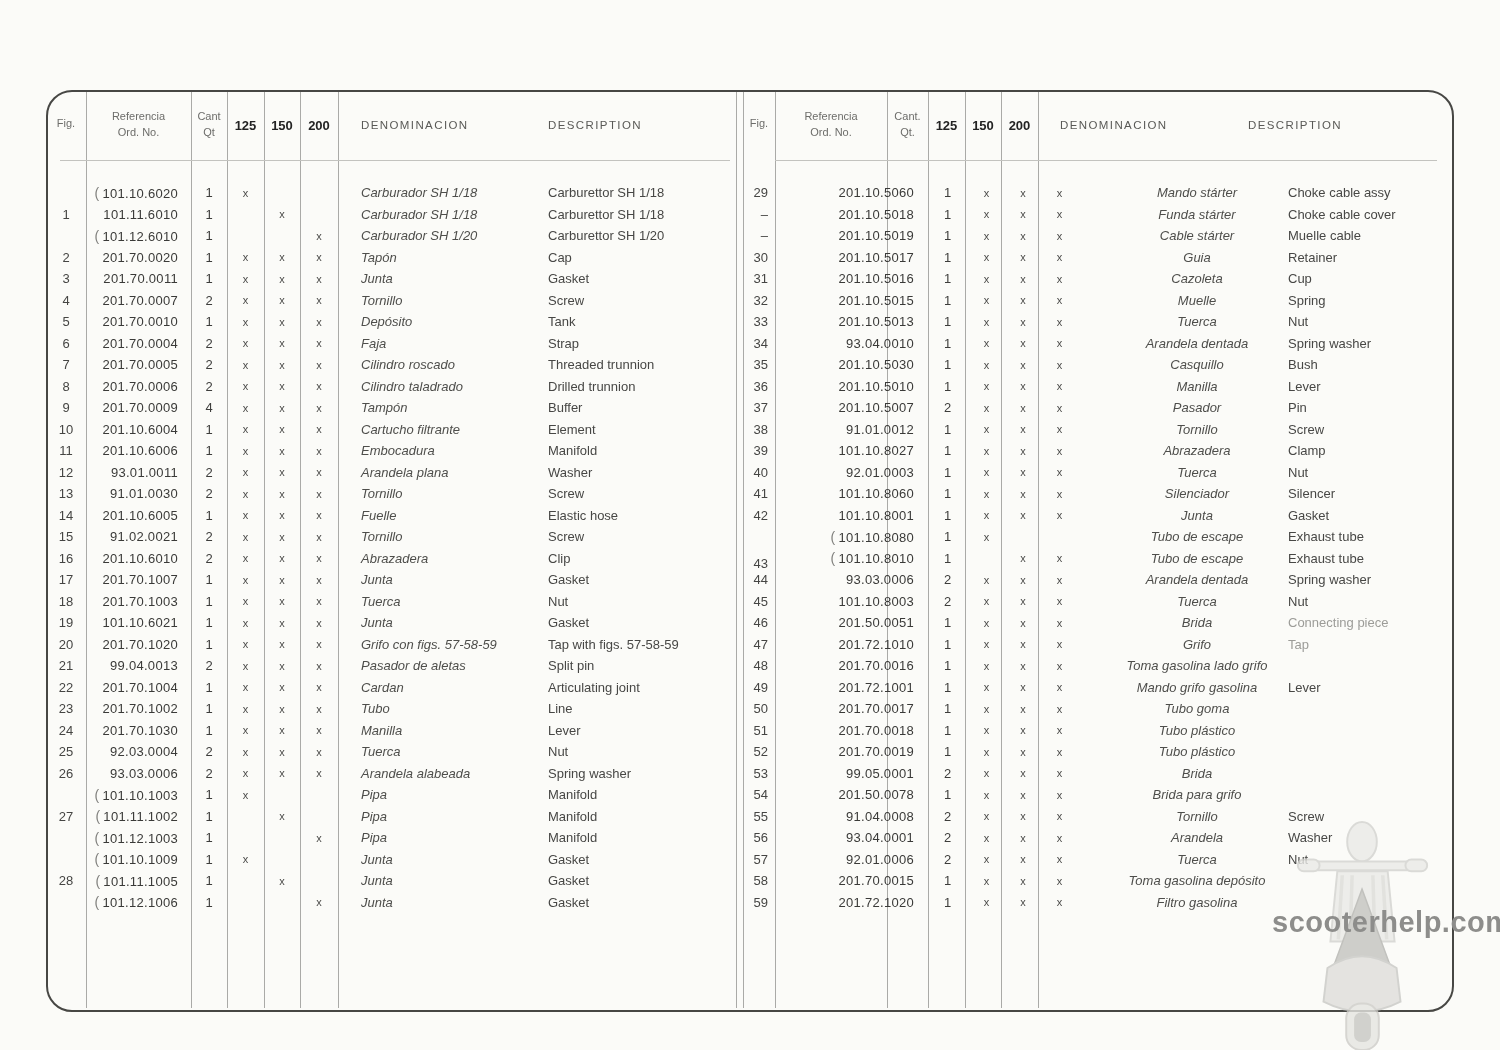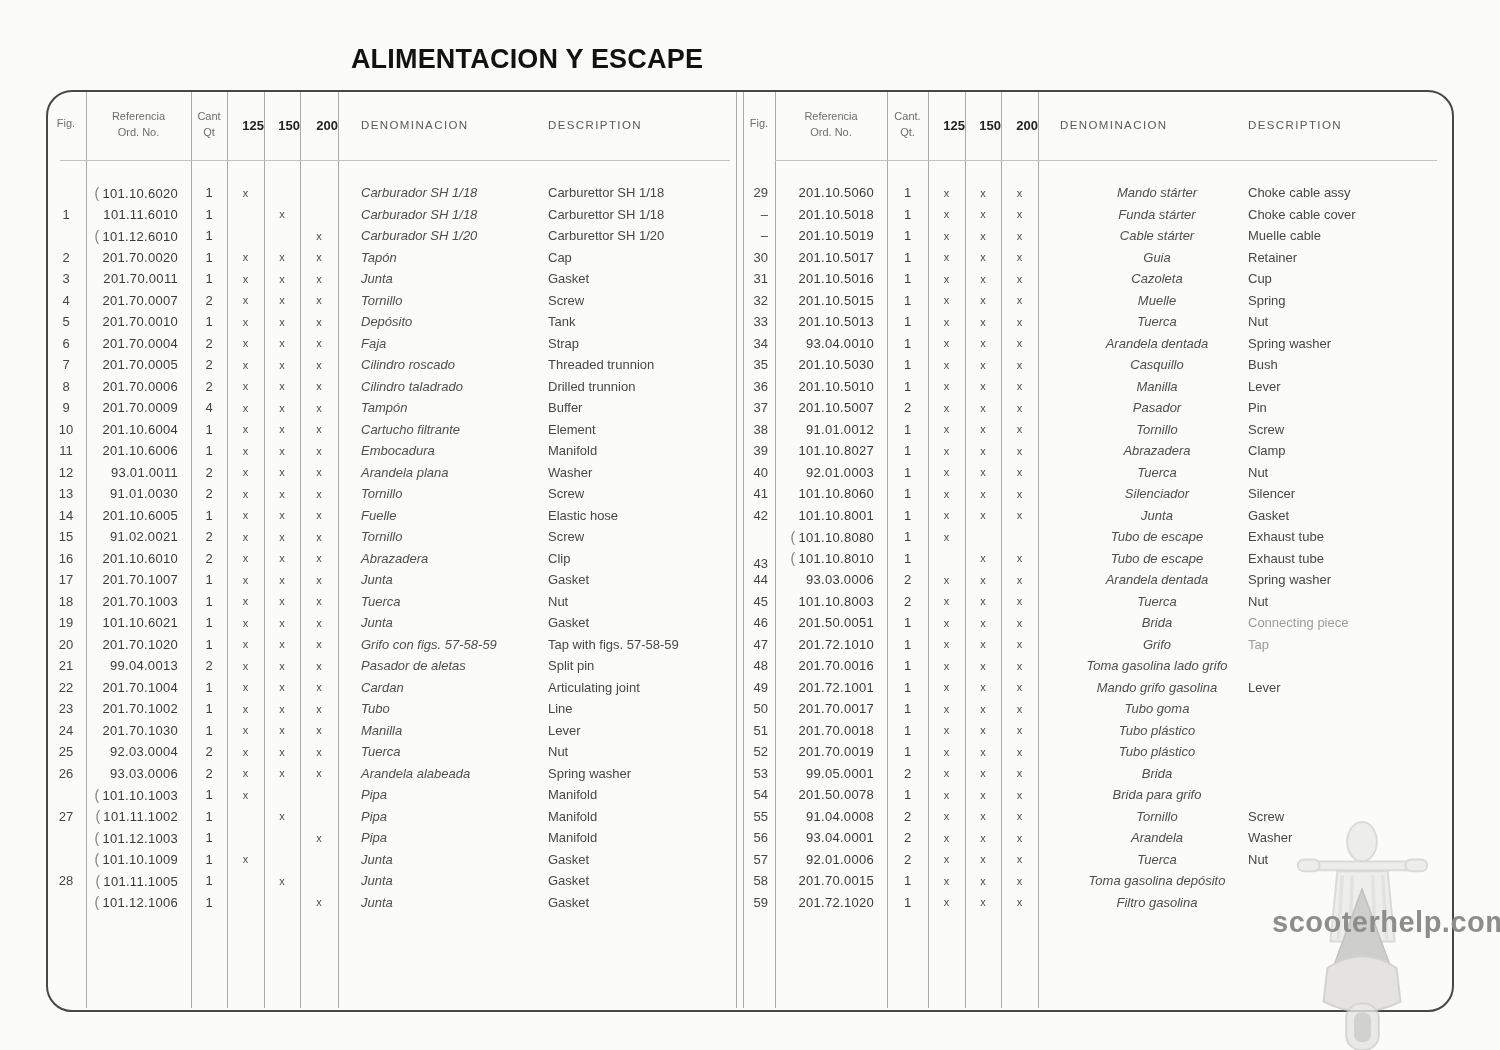--- a/index.html
+++ b/index.html
@@ -27,35 +27,35 @@
     border:2px solid #474744;border-radius:26px;
     background:transparent;z-index:1;
   }
 
   
   .vline{position:absolute;top:92px;height:916px;width:1px;background:#8f8f8c;opacity:.75;z-index:1;}
   .hline{position:absolute;top:160px;height:1px;background:#c3c3bf;z-index:1;}
 
   
   .h-sm{position:absolute;font-size:11px;color:#6d6d6a;text-align:center;white-space:nowrap;z-index:3;}
-  .h-num{position:absolute;font-size:13px;font-weight:bold;color:#232323;text-align:right;white-space:nowrap;z-index:3;}
+  .h-num{position:absolute;font-size:13px;font-weight:bold;color:#232323;text-align:center;white-space:nowrap;z-index:3;}
   .h-cap{position:absolute;font-size:11.5px;letter-spacing:1.4px;color:#595956;white-space:nowrap;z-index:3;text-align:center;}
 
   
   .rows{position:absolute;top:182px;z-index:3;}
   #left-rows{left:46px;width:690px;}
   #right-rows{left:743px;width:709px;}
   .row{height:21.5px;display:flex;align-items:center;font-size:13px;color:#3d3d3b;}
   .row>div{box-sizing:border-box;}
   .c-fig{text-align:center;color:#454543;}
   .lt .c-fig{width:40px;}
   .rt .c-fig{width:32px;text-align:right;padding-right:7px;}
   .c-ref{text-align:right;padding-right:13px;white-space:nowrap;color:#3a3a38;letter-spacing:.3px;}
   .lt .c-ref{width:105px;}
-  .rt .c-ref{width:112px;}
+  .rt .c-ref{width:112px;margin-left:40px;}
   .brace{color:#81817e;font-size:14px;margin-right:3px;font-weight:300;}
   .c-qty{text-align:center;}
   .lt .c-qty{width:36px;}
   .rt .c-qty{width:41px;}
   .c-mark{text-align:center;font-size:11px;color:#4d4d4b;}
   .lt .row>div:nth-child(4){width:37px;}
   .lt .row>div:nth-child(5){width:36px;}
   .lt .row>div:nth-child(6){width:38px;}
   .rt .row>div:nth-child(4){width:37px;}
   .rt .row>div:nth-child(5){width:36px;}
@@ -71,21 +71,20 @@
     position:absolute;left:1272px;top:906px;z-index:6;
     font-size:29px;font-weight:bold;color:#8d8d8b;letter-spacing:.5px;white-space:nowrap;
   }
   #scooter{position:absolute;left:1295px;top:818px;width:135px;height:232px;z-index:5;opacity:.8;}
 </style>
 </head>
 <body>
 
 <div class="sheet">
 
-  <div id="title-es" class="title">ALIMENTACION Y ESCAPE</div>
 
   <div class="page-box"></div>
 
   <div class="vline" style="left:86px"></div>
   <div class="vline" style="left:191px"></div>
   <div class="vline" style="left:227px"></div>
   <div class="vline" style="left:264px"></div>
   <div class="vline" style="left:300px"></div>
   <div class="vline" style="left:338px"></div>
   <div class="vline" style="left:736px"></div>

